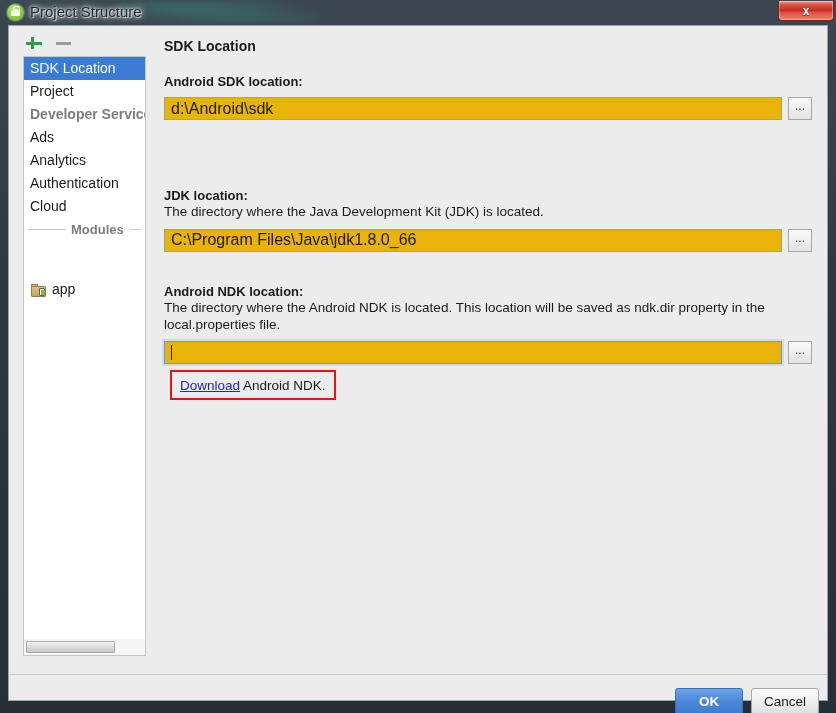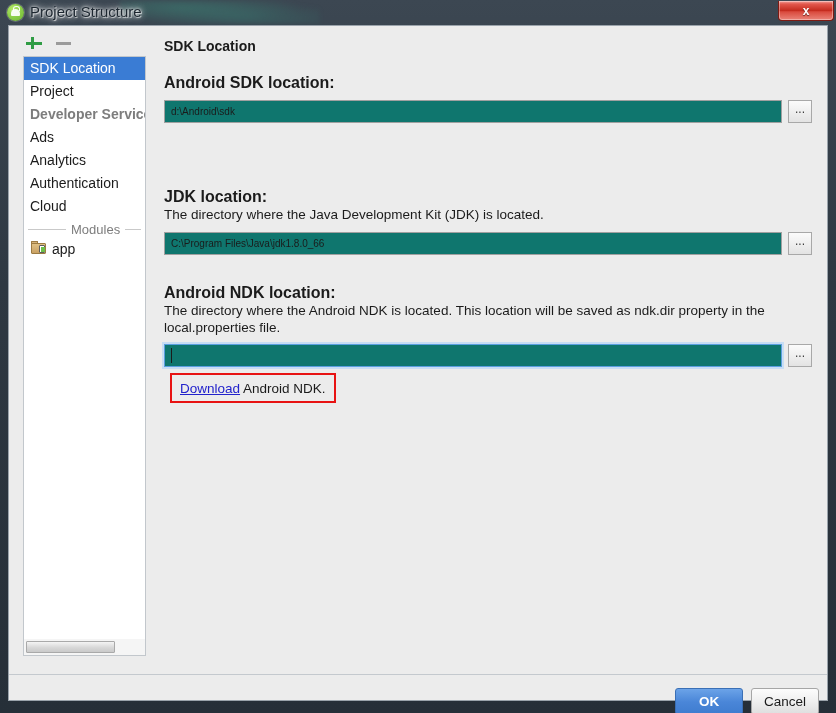--- a/index.html
+++ b/index.html
@@ -178,31 +178,32 @@
     box-sizing: border-box;
   }
   .sb-sep .line {
     flex: 1 1 auto;
     height: 1px;
     background: #c9c9c9;
   }
   .sb-sep .line.short { flex: 0 0 38px; }
   .sb-sep .txt {
     font-size: 13px;
-    font-weight: normal;
+    font-weight: bold;
     color: #7d7d7d;
     white-space: nowrap;
   }
   .sb-module {
     height: 24px;
     display: flex;
-    align-items: flex-start;
+    align-items: flex-end;
     gap: 6px;
     padding-left: 7px;
     box-sizing: border-box;
+    margin-top: 32px;
   }
   .module-icon {
     position: relative;
     width: 15px; height: 13px;
     flex: 0 0 auto;
   }
   .module-icon .folder {
     position: absolute;
     left: 0; top: 2px;
     width: 15px; height: 11px;
@@ -269,48 +270,48 @@
   }
   #page-title {
     position: absolute;
     left: 17px; top: 12px;
     font-size: 14px;
     font-weight: bold;
     color: #1b1b1b;
   }
   .section { position: absolute; left: 17px; width: 648px; }
   .sec-label {
-    font-size: 16px;
+    font-size: 13px;
     font-weight: bold;
     color: #1b1b1b;
     margin: 0 0 1px 0;
     white-space: nowrap;
   }
   .sec-desc {
     font-size: 13.5px;
     color: #1b1b1b;
     line-height: 16.5px;
     margin: 0;
   }
   .field-row {
     display: flex;
     align-items: center;
     gap: 6px;
     margin-top: 8px;
   }
   .text-input {
     flex: 1 1 auto;
     height: 23px;
-    background: #0f766e;
+    background: #eab308;
     border: 1px solid #a0a0a0;
     box-sizing: border-box;
     display: flex;
     align-items: center;
     padding-left: 6px;
-    font-size: 10px;
+    font-size: 16px;
     color: #1b1b1b;
     white-space: nowrap;
     overflow: hidden;
   }
   .text-input.focused {
     border: 1px solid #5a9fe0;
     box-shadow: 0 0 0 2px #c7ddf4;
     position: relative;
   }
   .caret {

